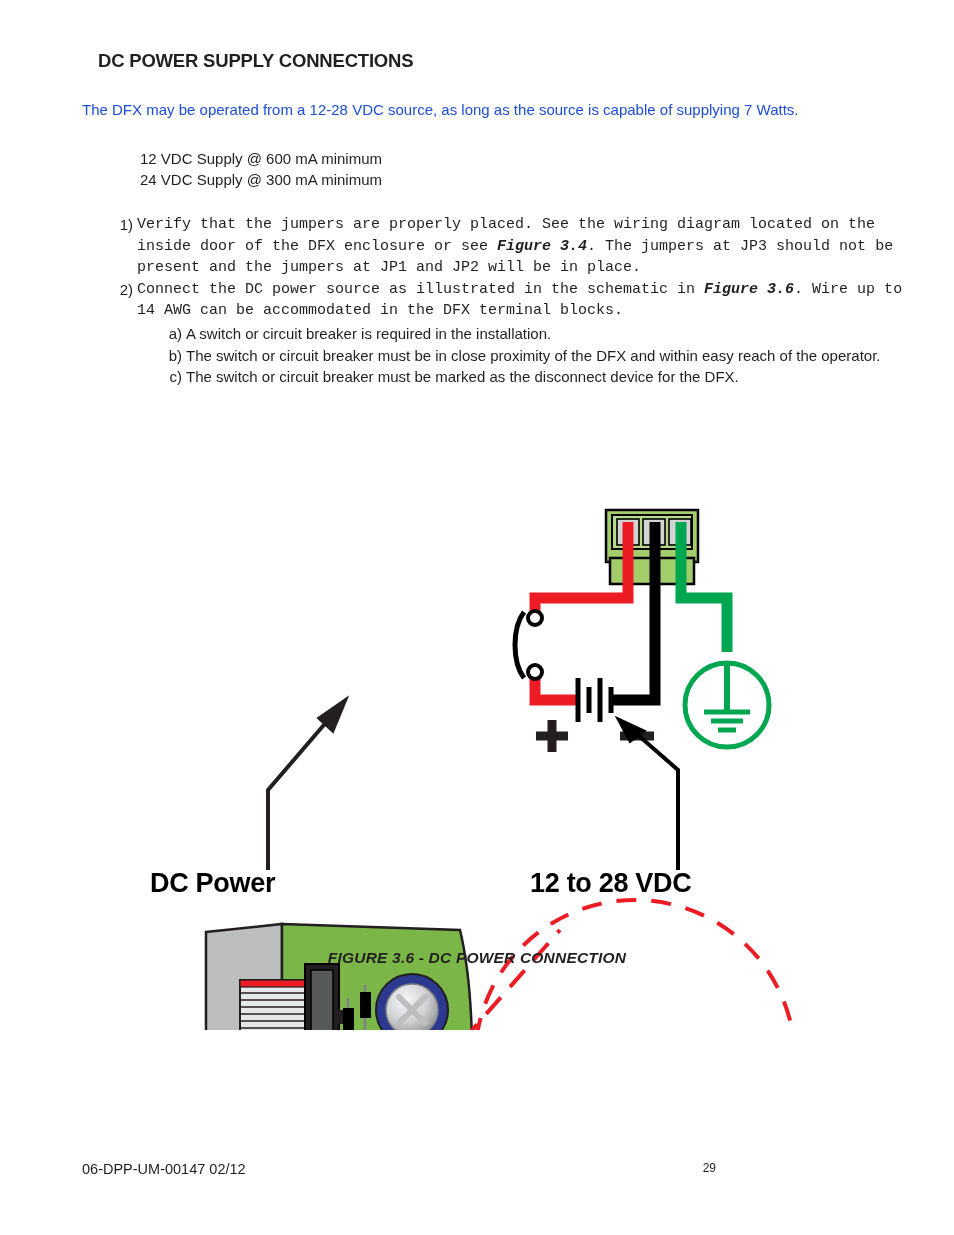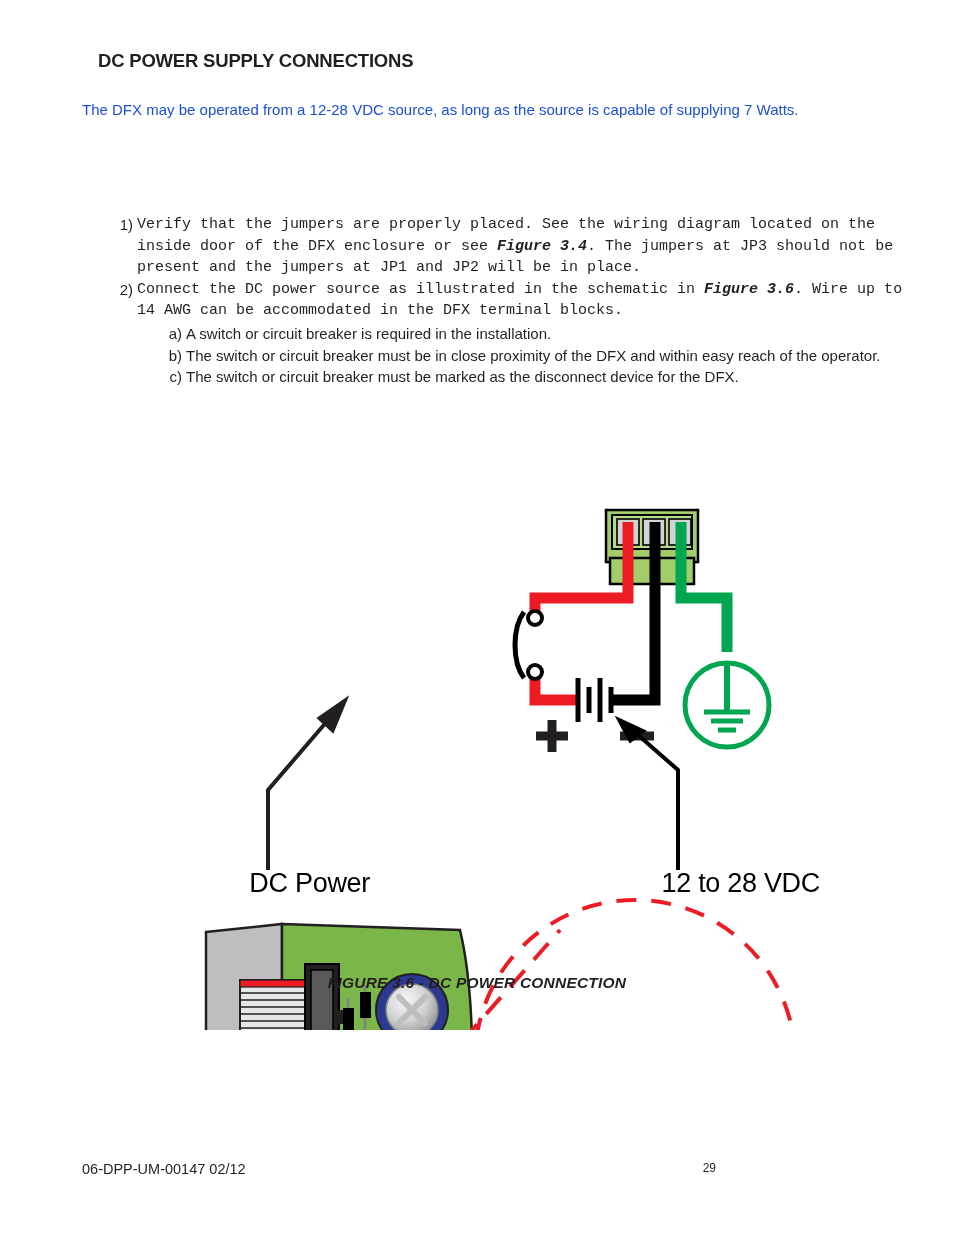--- a/index.html
+++ b/index.html
@@ -106,34 +106,34 @@
     top: 440px;
     width: 954px;
     height: 590px;
   }
   .figure-svg { display: block; }
 
   
   .callout {
     position: absolute;
     font-size: 27px;
-    font-weight: normal;
+    font-weight: bold;
     line-height: 38px;
     color: #000000;
-    text-align: right;
+    text-align: left;
     letter-spacing: -0.3px;
     white-space: nowrap;
   }
   .callout-left  { left: 150px; top: 864px; width: 220px; }
   .callout-right { left: 530px; top: 864px; width: 290px; }
 
   .figure-caption {
     position: absolute;
     left: 0;
-    top: 974px;
+    top: 949px;
     width: 954px;
     text-align: center;
     font-size: 15.5px;
     font-weight: bold;
     font-style: italic;
     letter-spacing: 0.2px;
     color: #231f20;
   }
 
   
@@ -160,20 +160,24 @@
 </style>
 </head>
 <body>
 
 <div class="page">
 
   <div class="section-heading">DC POWER SUPPLY CONNECTIONS</div>
 
   <div class="intro-para">The DFX may be operated from a 12-28 VDC source, as long as the source is capable of supplying 7 Watts.</div>
 
+  <div class="supply-list">
+    <div>12 VDC Supply @ 600 mA minimum</div>
+    <div>24 VDC Supply @ 300 mA minimum</div>
+  </div>
 
   <div class="num-list">
     <div class="num-item">
       <span class="num-marker">1)</span>
       <span class="num-body"><span>Verify that the jumpers are properly placed. See the wiring diagram located on the inside door of the DFX enclosure or see </span><span class="bolditalic">Figure 3.4</span><span>. The jumpers at JP3 should not be present and the jumpers at JP1 and JP2 will be in place.</span></span>
     </div>
     <div class="num-item">
       <span class="num-marker">2)</span>
       <span class="num-body"><span>Connect the DC power source as illustrated in the schematic in </span><span class="bolditalic">Figure 3.6</span><span>. Wire up to 14 AWG can be accommodated in the DFX terminal blocks.</span></span>
     </div>

